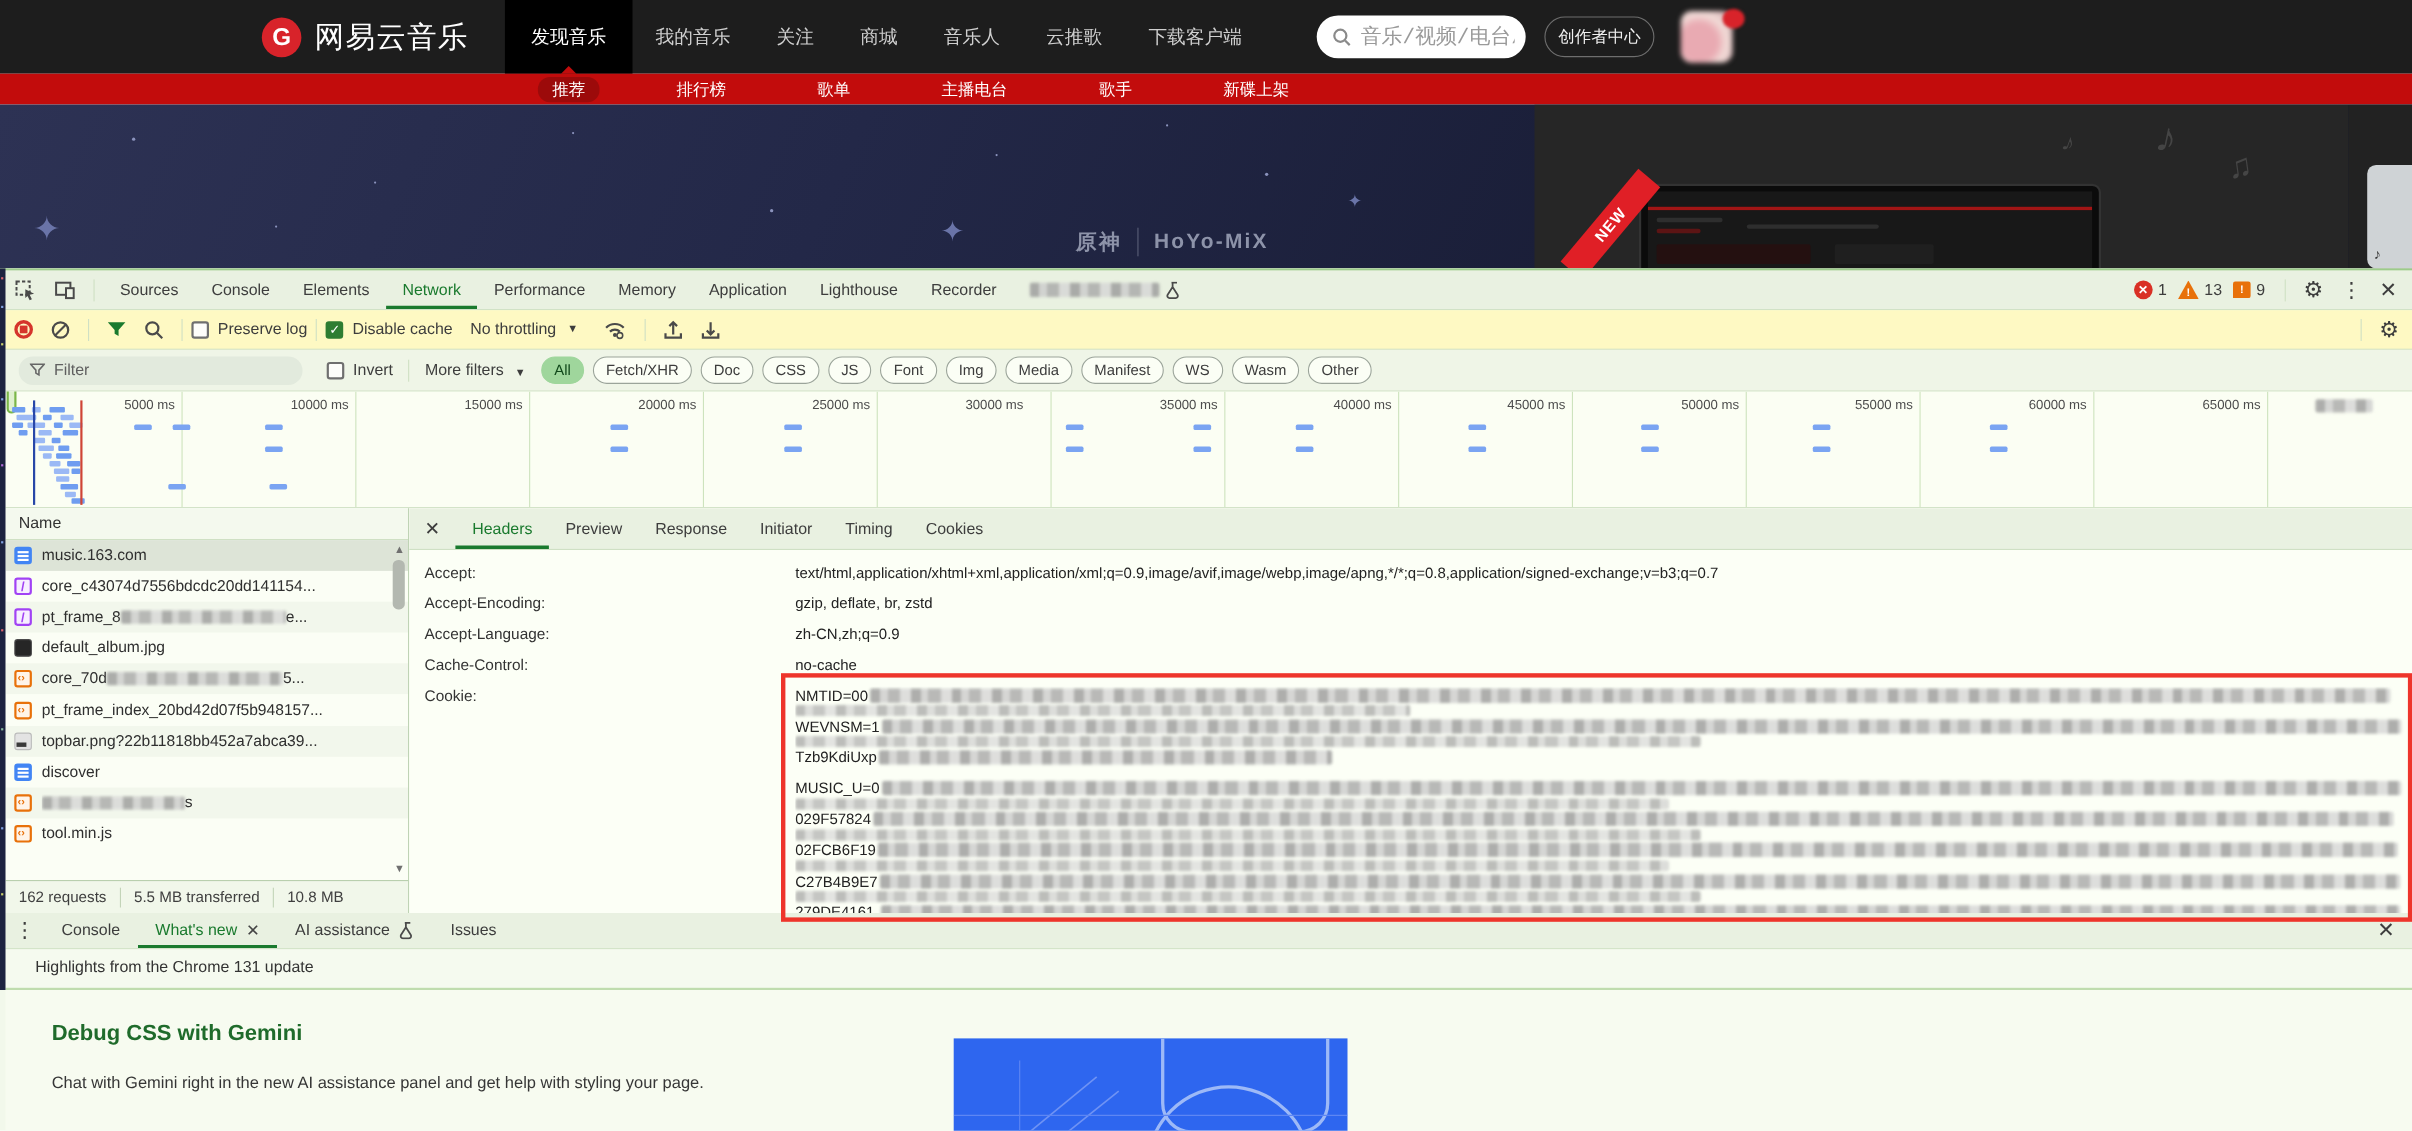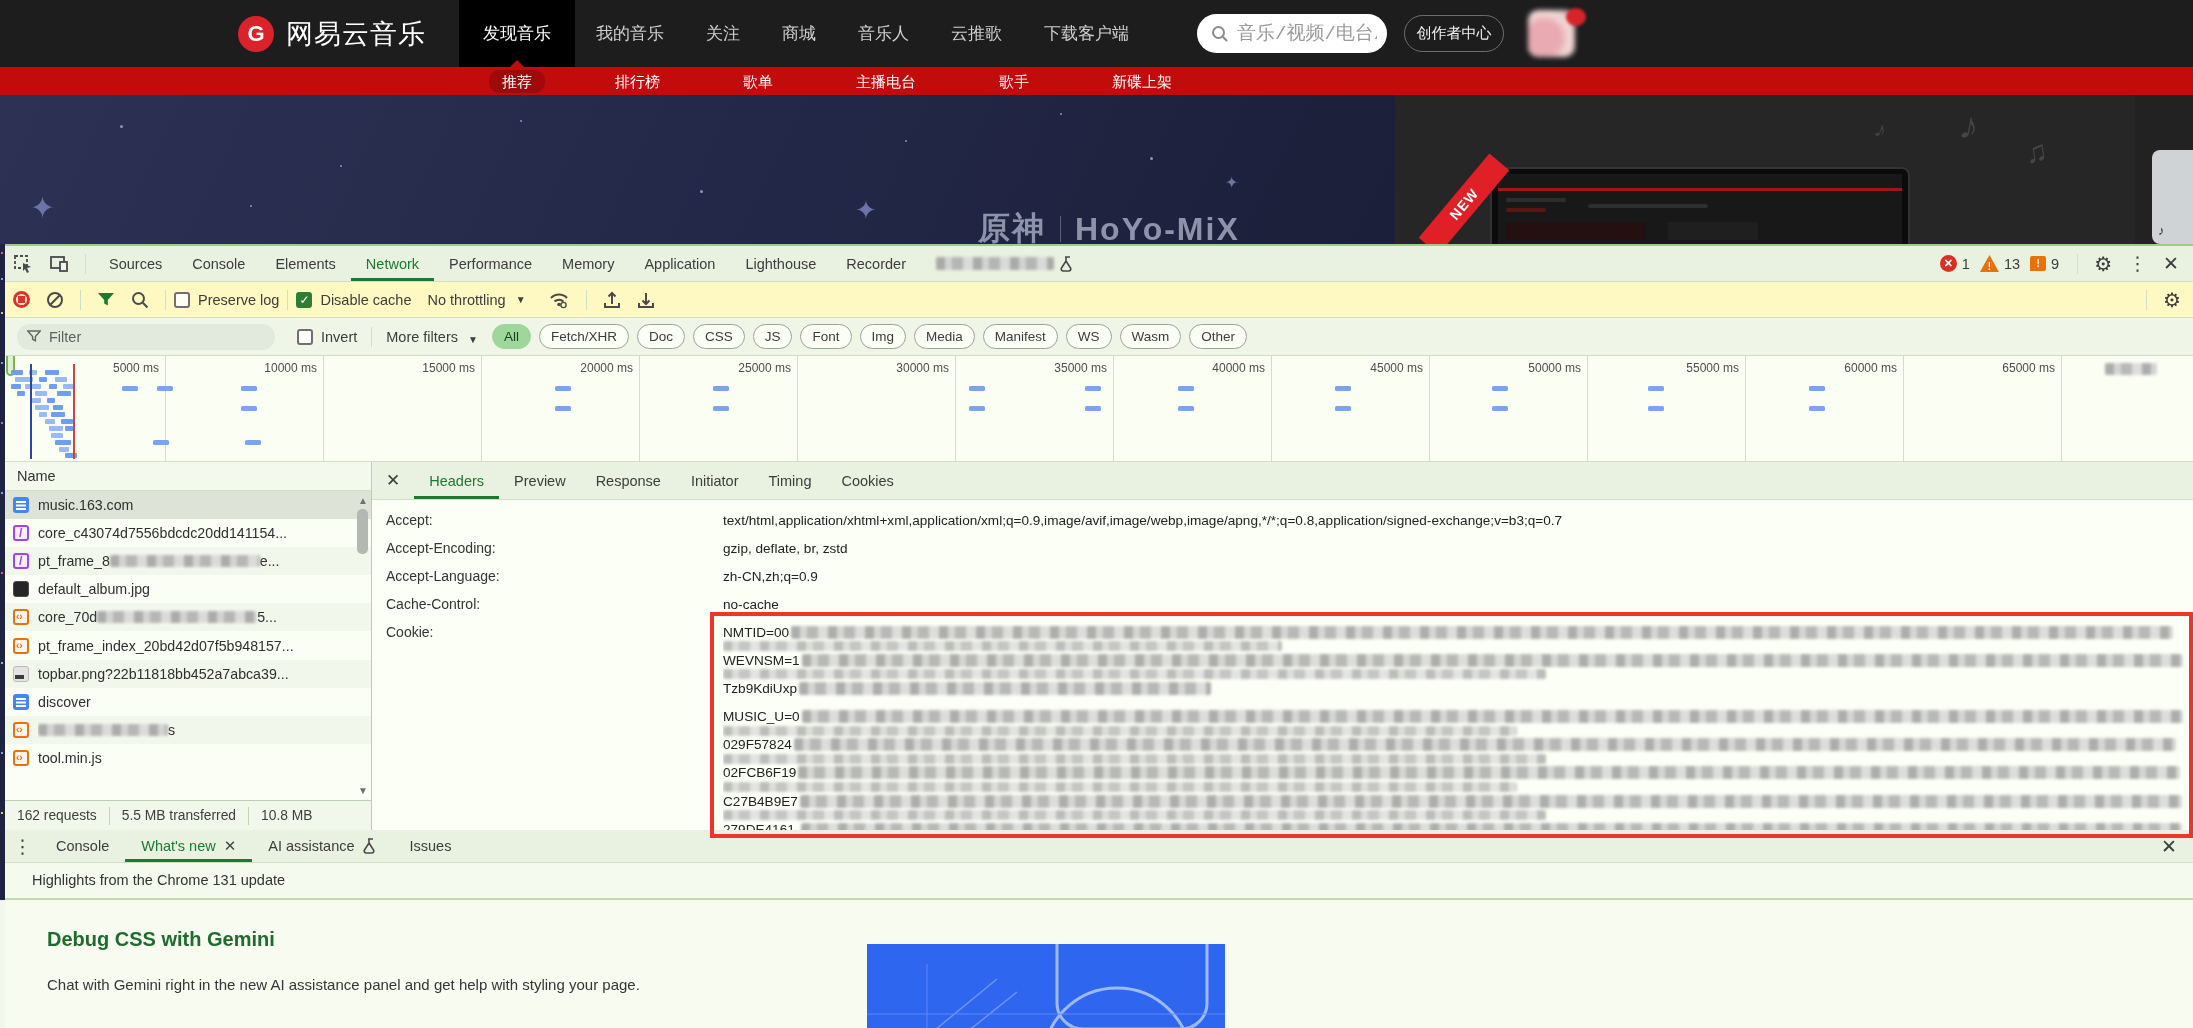--- a/index.html
+++ b/index.html
@@ -38,21 +38,21 @@
   .rednav { left:0; top:67px; width:2193px; height:28px; background:#c20c0c; }
   .rednav-inner { left:489px; top:67px; height:28px; display:flex; gap:57px; align-items:center; }
   .subnav-item { color:#fff; font-size:15px; line-height:21px; padding:1px 13px; cursor:pointer; white-space:nowrap; }
   .subnav-item.active { background:#9c0a0a; border-radius:11px; }
 
   
   .banner { left:0; top:95px; width:2193px; height:149px; overflow:hidden;
     background:linear-gradient(115deg,#2d3254 0%, #232848 35%, #191d36 70%, #121527 100%); }
   .star { position:absolute; background:#8b93bd; border-radius:50%; }
   .sparkle { position:absolute; color:#6a74a8; }
-  .banner-title { position:absolute; left:978px; top:112px; color:#8d93a9; font-size:32px; font-weight:bold;
+  .banner-title { position:absolute; left:978px; top:112px; color:#8d93a9; font-size:19px; font-weight:bold;
     letter-spacing:2px; display:flex; align-items:center; gap:14px; }
   .banner-title .divider { width:1px; height:26px; background:#5a5f78; }
   .banner-right { position:absolute; left:1395px; top:0; width:740px; height:149px; background:#262626; overflow:hidden; }
   .note { position:absolute; color:#454545; }
   .laptop { position:absolute; left:95px; top:72px; width:420px; height:80px; background:#0b0b0b;
     border:2px solid #333; border-radius:8px 8px 0 0; }
   .laptop .screen { position:absolute; left:6px; top:5px; right:6px; bottom:0; background:#181818; overflow:hidden; }
   .laptop .redline { position:absolute; left:0; right:0; top:14px; height:3px; background:#a21515; }
   .laptop .bar { position:absolute; background:#2e2e2e; height:4px; border-radius:2px; }
   .ribbon { position:absolute; left:14px; top:96px; width:110px; height:26px; background:#e01f26; color:#fff;
@@ -403,21 +403,21 @@
     <div class="tlabel" style="left: 64px;">5000 ms</div>
     <div class="gl" style="left: 318px;"></div>
     <div class="tlabel" style="left: 222px;">10000 ms</div>
     <div class="gl" style="left: 476px;"></div>
     <div class="tlabel" style="left: 380px;">15000 ms</div>
     <div class="gl" style="left: 634px;"></div>
     <div class="tlabel" style="left: 538px;">20000 ms</div>
     <div class="gl" style="left: 792px;"></div>
     <div class="tlabel" style="left: 696px;">25000 ms</div>
     <div class="gl" style="left: 950px;"></div>
-    <div class="tlabel" style="left: 854px;">30000 ms</div>
+    <div class="tlabel" style="left: 854px; text-align: center;">30000 ms</div>
     <div class="gl" style="left: 1108px;"></div>
     <div class="tlabel" style="left: 1012px;">35000 ms</div>
     <div class="gl" style="left: 1266px;"></div>
     <div class="tlabel" style="left: 1170px;">40000 ms</div>
     <div class="gl" style="left: 1424px;"></div>
     <div class="tlabel" style="left: 1328px;">45000 ms</div>
     <div class="gl" style="left: 1582px;"></div>
     <div class="tlabel" style="left: 1486px;">50000 ms</div>
     <div class="gl" style="left: 1740px;"></div>
     <div class="tlabel" style="left: 1644px;">55000 ms</div>

